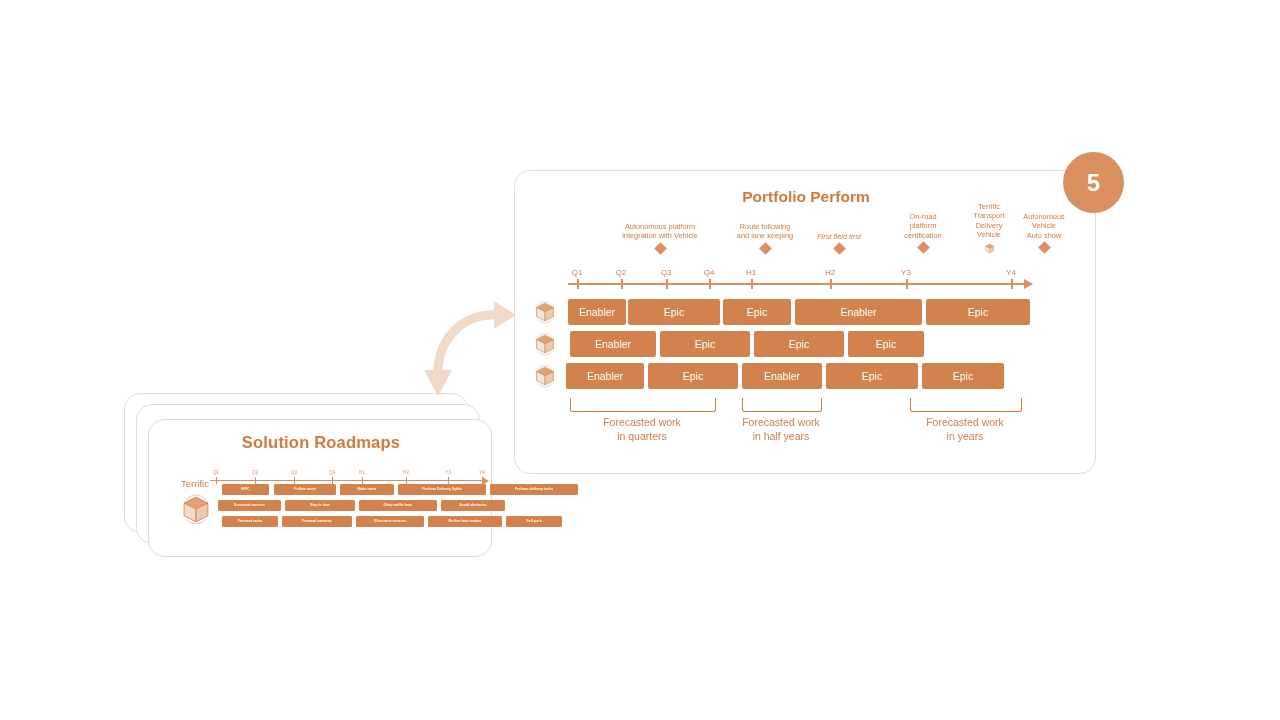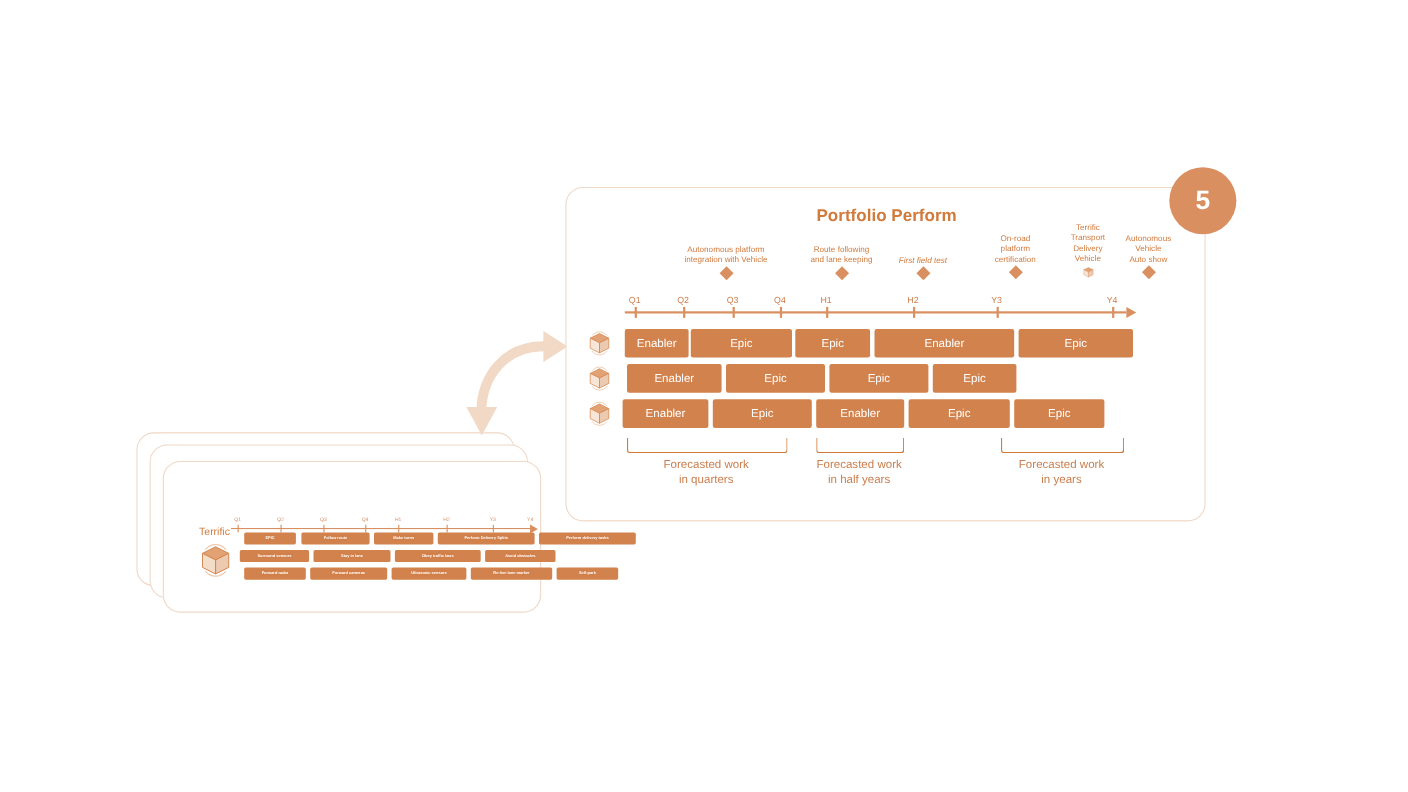--- a/index.html
+++ b/index.html
@@ -109,20 +109,21 @@
 </style>
 </head>
 <body>
 
 <div class="stage">
 
   <div class="card stack-card-3"></div>
   <div class="card stack-card-2"></div>
 
   <div class="card stack-card-1">
+    <div class="sol-title">Solution Roadmaps</div>
     <div class="sol-label">Terrific</div>
     <div class="sol-cube">
       <svg viewBox="0 0 40 40" width="34" height="34" aria-hidden="true">
         <path d="M6 13 L20 6 L34 13 L20 20 Z" fill="#e2a273" stroke="#d2824c" stroke-width="1"></path>
         <path d="M6 13 L20 20 L20 35 L6 28 Z" fill="#f3ddc9" stroke="#d2824c" stroke-width="1"></path>
         <path d="M34 13 L20 20 L20 35 L34 28 Z" fill="#eccab0" stroke="#d2824c" stroke-width="1"></path>
         <path d="M9 9 A14 14 0 0 1 31 9" fill="none" stroke="#eccab0" stroke-width="1.2"></path>
         <path d="M31 32 A14 14 0 0 1 9 32" fill="none" stroke="#eccab0" stroke-width="1.2"></path>
       </svg>
     </div>

